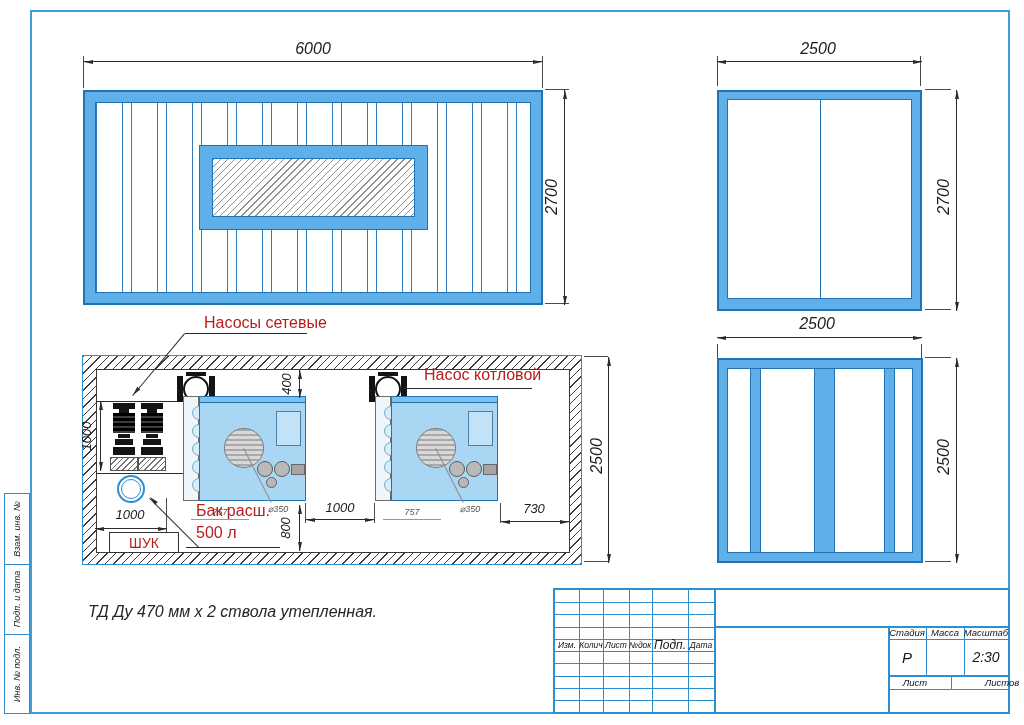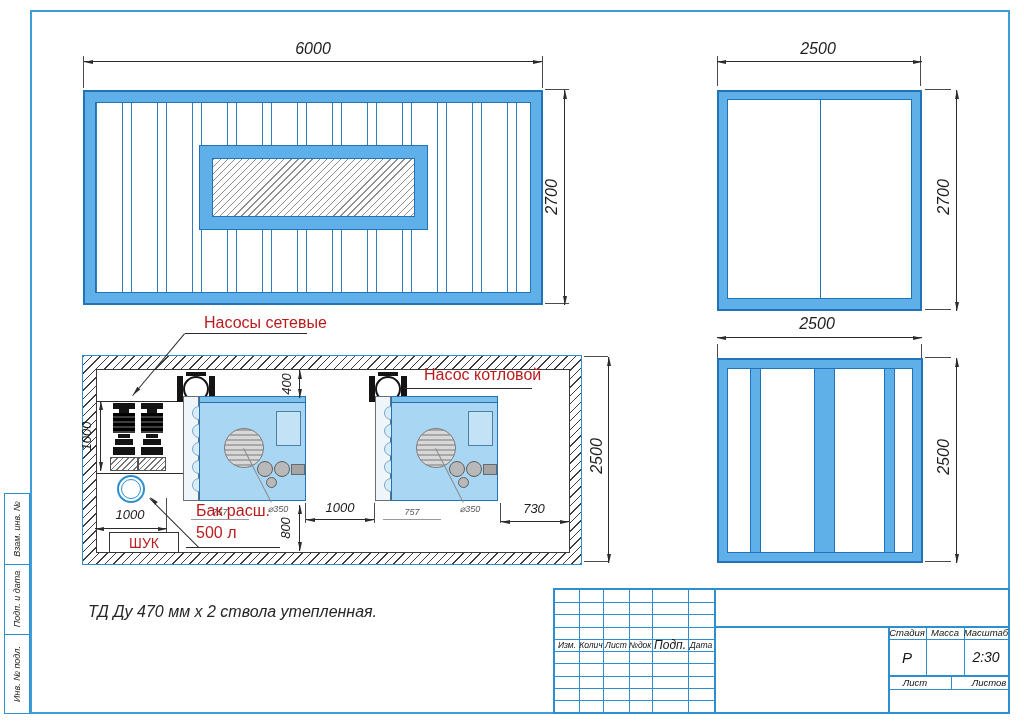--- a/index.html
+++ b/index.html
@@ -315,21 +315,21 @@
     <div class="tlv" style="left:396px;top:85px;height:14px;"></div>
     <div class="tlh" style="left:333px;top:99px;width:120px;"></div>
 
     <div class="tbt" style="left:352px;top:42px;">Стадия</div>
     <div class="tbt" style="left:390px;top:42px;">Масса</div>
     <div class="tbt" style="left:431px;top:42px;">Масштаб</div>
     <div class="tbt" style="left:352px;top:67px;font-size:15px;">Р</div>
     <div class="tbt" style="left:390px;top:67px;font-size:13px;"></div>
     <div class="tbt" style="left:431px;top:67px;font-size:14px;">2:30</div>
     <div class="tbt" style="left:360px;top:92px;">Лист</div>
-    <div class="tbt" style="left:434px;top:92px;">Листов</div>
+    <div class="tbt" style="left:447px;top:92px;">Листов</div>
   </div>
 
   <div class="stamp" style="top:493px;height:72px;">
     <span>Взам. инв. №</span>
   </div>
   <div class="stamp" style="top:563.5px;height:71.5px;">
     <span>Подп. и дата</span>
   </div>
   <div class="stamp" style="top:633.5px;height:80.5px;">
     <span>Инв. № подл.</span>

